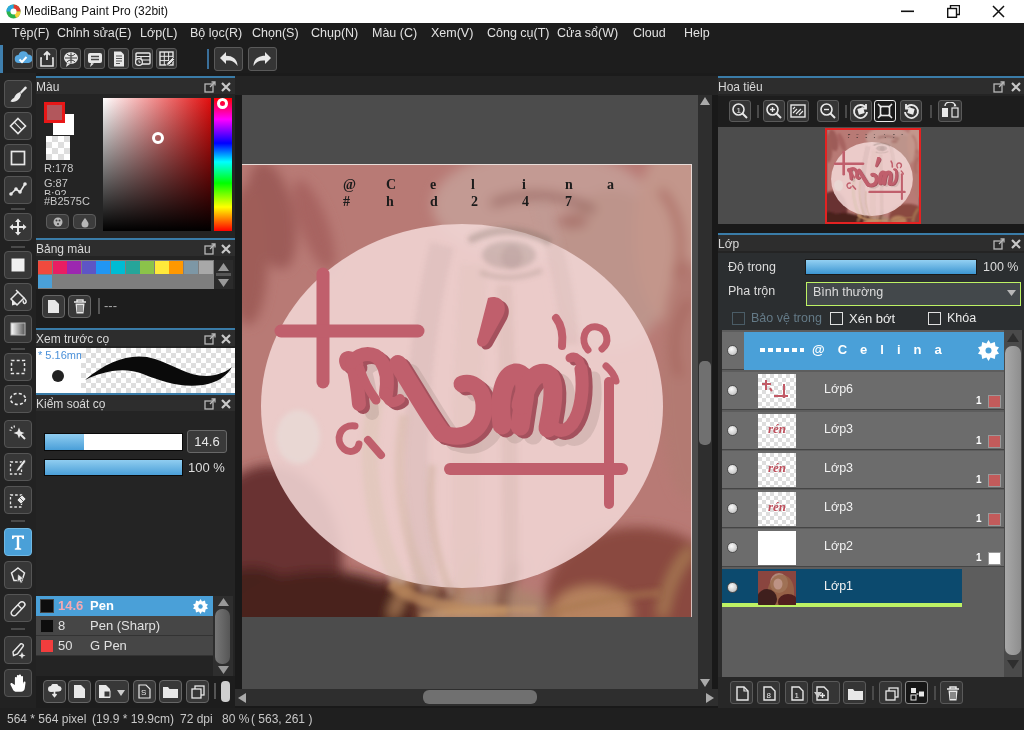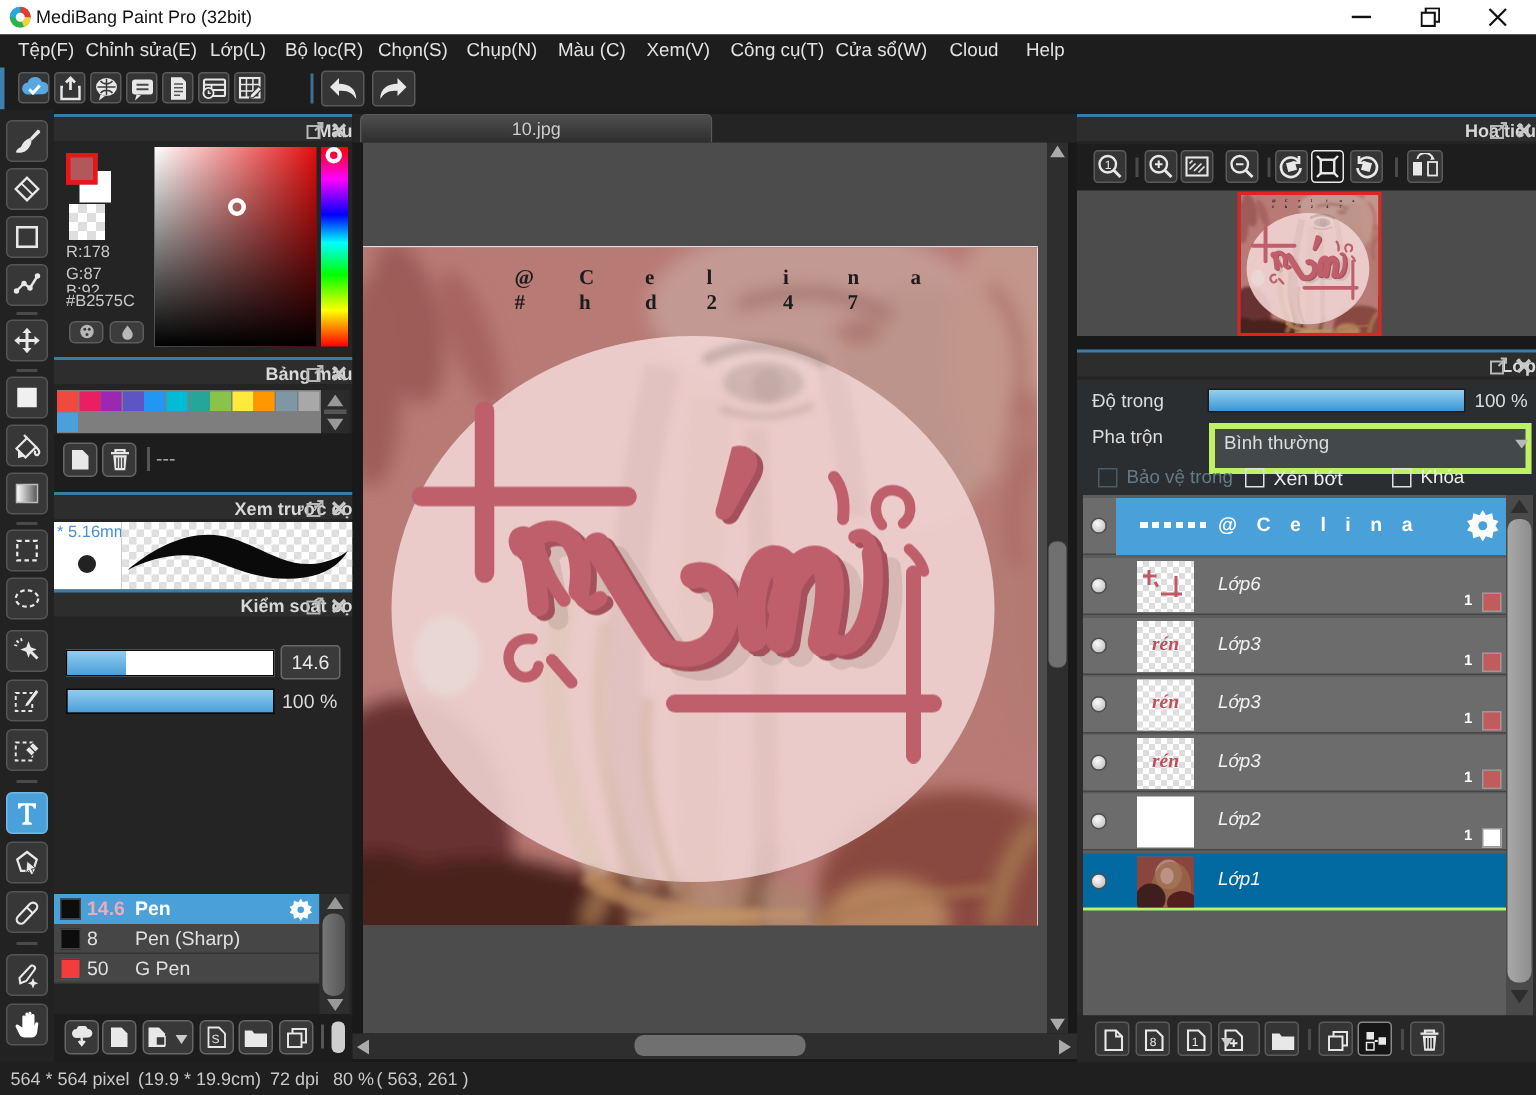--- a/index.html
+++ b/index.html
@@ -18,33 +18,33 @@
 .tbtn { position:absolute; width:21px; height:21px; top:3px; background:#353535; border:1px solid #5a5a5a; border-radius:3px; }
 .tbtn svg { position:absolute; left:1px; top:1px; }
 
 #lefttools { left:0; top:73px; width:36px; height:635px; background:#222222; }
 .ltb { position:absolute; left:4px; width:28px; height:28px; background:#373737; border:1px solid #555; border-radius:4px; }
 .ltb svg { position:absolute; left:3px; top:3px; }
 .ltb.active { background:#4aa0d8; border-color:#71b9e4; }
 .ldiv { position:absolute; left:11px; width:14px; height:2px; background:#4a4a4a; }
 
 .phead { position:absolute; height:18px; background:#2d2d2d; border-top:2px solid #3a7ca8; }
-.phead .pt { position:absolute; width:100%; text-align:right; top:2px; font-size:12px; color:#d8d8d8;font-weight:bold; }
+.phead .pt { position:absolute; width:100%; text-align:left; top:2px; font-size:12px; color:#d8d8d8; }
 .phico { position:absolute; top:3px; width:12px; height:12px; }
 .checker { background-image: linear-gradient(45deg,#dedede 25%,transparent 25%,transparent 75%,#dedede 75%), linear-gradient(45deg,#dedede 25%,transparent 25%,transparent 75%,#dedede 75%); background-size:10px 10px; background-position:0 0,5px 5px; background-color:#fff; }
 .checker6 { background-image: linear-gradient(45deg,#ddd 25%,transparent 25%,transparent 75%,#ddd 75%), linear-gradient(45deg,#ddd 25%,transparent 25%,transparent 75%,#ddd 75%); background-size:8px 8px; background-position:0 0,4px 4px; background-color:#fff; }
 #leftpanel { left:36px; top:76px; width:199px; height:632px; background:#242424; }
 #rightpanel { left:718px; top:76px; width:306px; height:632px; background:#242424; }
 #canvaswrap { left:235px; top:76px; width:483px; height:632px; background:#191919; }
 
 #statusbar { left:0; top:708px; width:1024px; height:22px; background:#1f1f1f; }
 #statusbar span { position:absolute; top:4px; font-size:12px; color:#c8c8c8; }
 .lrad { left:5px; top:13px; width:11px; height:11px; border-radius:50%; background:radial-gradient(circle at 40% 35%, #fafafa, #b5b5b5); border:1px solid #4e4e4e; }
 .lthumb { left:36px; top:2px; width:38px; height:34px; }
-.llab { left:90px; top:10px; font-size:12.5px; color:#f2f2f2;font-style:italic; }
+.llab { left:102px; top:10px; font-size:12.5px; color:#f2f2f2; }
 .lnum { left:254px; top:23px; font-size:10px; font-weight:bold; color:#fff; }
 .lsw { left:266px; top:23px; width:13px; height:13px; border:1px solid #999; }
 .rentxt { font-family:"Liberation Serif",serif; font-style:italic; font-weight:bold; font-size:13px; color:#bf4f5c; text-align:center; margin-top:7px; }
 </style>
 </head>
 <body>
 <div id="root">
   <div id="titlebar" class="abs">
     <svg class="abs" style="left:6px;top:4px" width="15" height="15" viewBox="0 0 15 15">
         <circle cx="7.5" cy="7.5" r="7" fill="#2bb24c"></circle>
@@ -429,23 +429,20 @@
       <div class="abs" style="left:150px;top:4px;width:23px;height:23px;background:#383838;border:1px solid #666;border-radius:4px"><svg width="14" height="14" viewBox="0 0 14 14" style="margin:3.5px 3.5px">
             <rect x="4" y="1" width="9" height="9" fill="none" stroke="#e8e8e8" stroke-width="1.3"></rect>
             <rect x="1" y="4" width="9" height="9" fill="#383838" stroke="#e8e8e8" stroke-width="1.3"></rect>
           </svg></div>
       <div class="abs" style="left:178px;top:7px;width:1.5px;height:16px;background:#555"></div>
       <div class="abs" style="left:185px;top:5px;width:9px;height:21px;background:#cfcfcf;border-radius:4px"></div>
     </div>
   </div>
   <div id="canvaswrap" class="abs">
     <div class="abs" style="left:0;top:0;width:483px;height:19px;background:#242424"></div>
-    <div class="abs" style="left:5px;top:0;width:235px;height:19px;background:linear-gradient(to bottom,#4e4e4e,#2e2e2e);border:1px solid #5a5a5a;border-bottom:none;border-radius:4px 4px 0 0">
-      <div style="text-align:center;font-size:12px;color:#cccccc;margin-top:2px">10.jpg</div>
-    </div>
     <div class="abs" style="left:7px;top:19px;width:456px;height:594px;background:#4c4c4c"></div>
     <div class="abs" style="left:7px;top:88px;width:450px;height:1px;background:#e8dcd8"></div>
     <div class="abs" style="left:456px;top:89px;width:1px;height:452px;background:rgba(255,255,255,0.65);z-index:5"></div>
     <div class="abs" style="left:7px;top:89px;width:450px;height:452px;overflow:hidden">
       <svg width="450" height="452" viewBox="0 0 450 452">
         <defs>
         <filter id="bl" x="-5%" y="-5%" width="110%" height="110%">
               <feGaussianBlur stdDeviation="6"></feGaussianBlur>
             </filter>
         <filter id="bl2" x="-20%" y="-20%" width="140%" height="140%">
@@ -671,21 +668,21 @@
         </svg>
       <svg class="phico" style="left:292px" width="12" height="12" viewBox="0 0 12 12">
           <path d="M2 2 L10 10 M10 2 L2 10" stroke="#c8c8c8" stroke-width="2.2"></path>
         </svg>
     </div>
     <div class="abs" style="left:0;top:177px;width:306px;height:77px;background:#2b2e30">
       <div class="abs" style="left:10px;top:7px;font-size:12.5px;color:#dcdcdc">Độ trong</div>
       <div class="abs" style="left:87px;top:6px;width:172px;height:16px;background:linear-gradient(to bottom,#93d0f2,#3c96d2);border:1px solid #1a1a1a"></div>
       <div class="abs" style="left:265px;top:7px;font-size:12.5px;color:#dcdcdc">100 %</div>
       <div class="abs" style="left:10px;top:31px;font-size:12.5px;color:#dcdcdc">Pha trộn</div>
-      <div class="abs" style="left:88px;top:29px;width:215px;height:34px;background:#43484b;border:4px solid #bef264">
+      <div class="abs" style="left:88px;top:29px;width:215px;height:24px;background:#43484b;border:1px solid #bef264">
         <div class="abs" style="left:6px;top:2px;font-size:12.5px;color:#dcdcdc">Bình thường</div>
         <svg class="abs" style="left:200px;top:7px" width="9" height="6">
             <path d="M0 0 h9 l-4.5 6 z" fill="#b8b8b8"></path>
           </svg>
       </div>
       <div class="abs" style="left:14px;top:59px;width:13px;height:13px;border:1.5px solid #4a5c66"></div>
       <div class="abs" style="left:33px;top:58px;font-size:12.5px;color:#647a87">Bảo vệ trong</div>
       <div class="abs" style="left:112px;top:59px;width:13px;height:13px;border:1.5px solid #e0e0e0"></div>
       <div class="abs" style="left:131px;top:58px;font-size:13px;color:#ececec">Xén bớt</div>
       <div class="abs" style="left:210px;top:59px;width:13px;height:13px;border:1.5px solid #e0e0e0"></div>
@@ -746,21 +743,21 @@
           <div class="abs lnum">1</div>
             <div class="abs lsw" style="background:#c25b5b"></div>
         </div>
         <div class="abs" style="left:4px;top:199px;width:282px;height:38px;background:#6c6c6c;border-bottom:1px solid #454545">
           <div class="abs lrad"></div>
           <div class="abs lthumb" style="background:#fff"></div>
           <div class="abs llab">Lớp2</div>
           <div class="abs lnum">1</div>
             <div class="abs lsw" style="background:#fff"></div>
         </div>
-        <div class="abs" style="left:4px;top:239px;width:282px;height:38px;background:#0369a1;border-bottom:2px solid #bef264">
+        <div class="abs" style="left:4px;top:239px;width:240px;height:38px;background:#0c4a6e;border-bottom:4px solid #bef264">
           <div class="abs lrad"></div>
           <div class="abs lthumb" style="background:#9a5950;overflow:hidden">
             <svg width="38" height="34" viewBox="0 0 38 34">
                 <rect width="38" height="34" fill="#8a453f"></rect>
                 <ellipse cx="21" cy="12" rx="9" ry="10" fill="#b0887a"></ellipse>
                 <path d="M8 34 C8 18 12 6 20 4 C30 2 36 10 36 20 L36 34 Z" fill="#9a6a4a" opacity="0.75"></path>
                 <ellipse cx="9" cy="28" rx="10" ry="10" fill="#3f1f1d"></ellipse>
                 <ellipse cx="30" cy="31" rx="10" ry="8" fill="#521f1e"></ellipse>
                 <ellipse cx="20" cy="13" rx="4.5" ry="5.5" fill="#bd9284"></ellipse>
               </svg>

